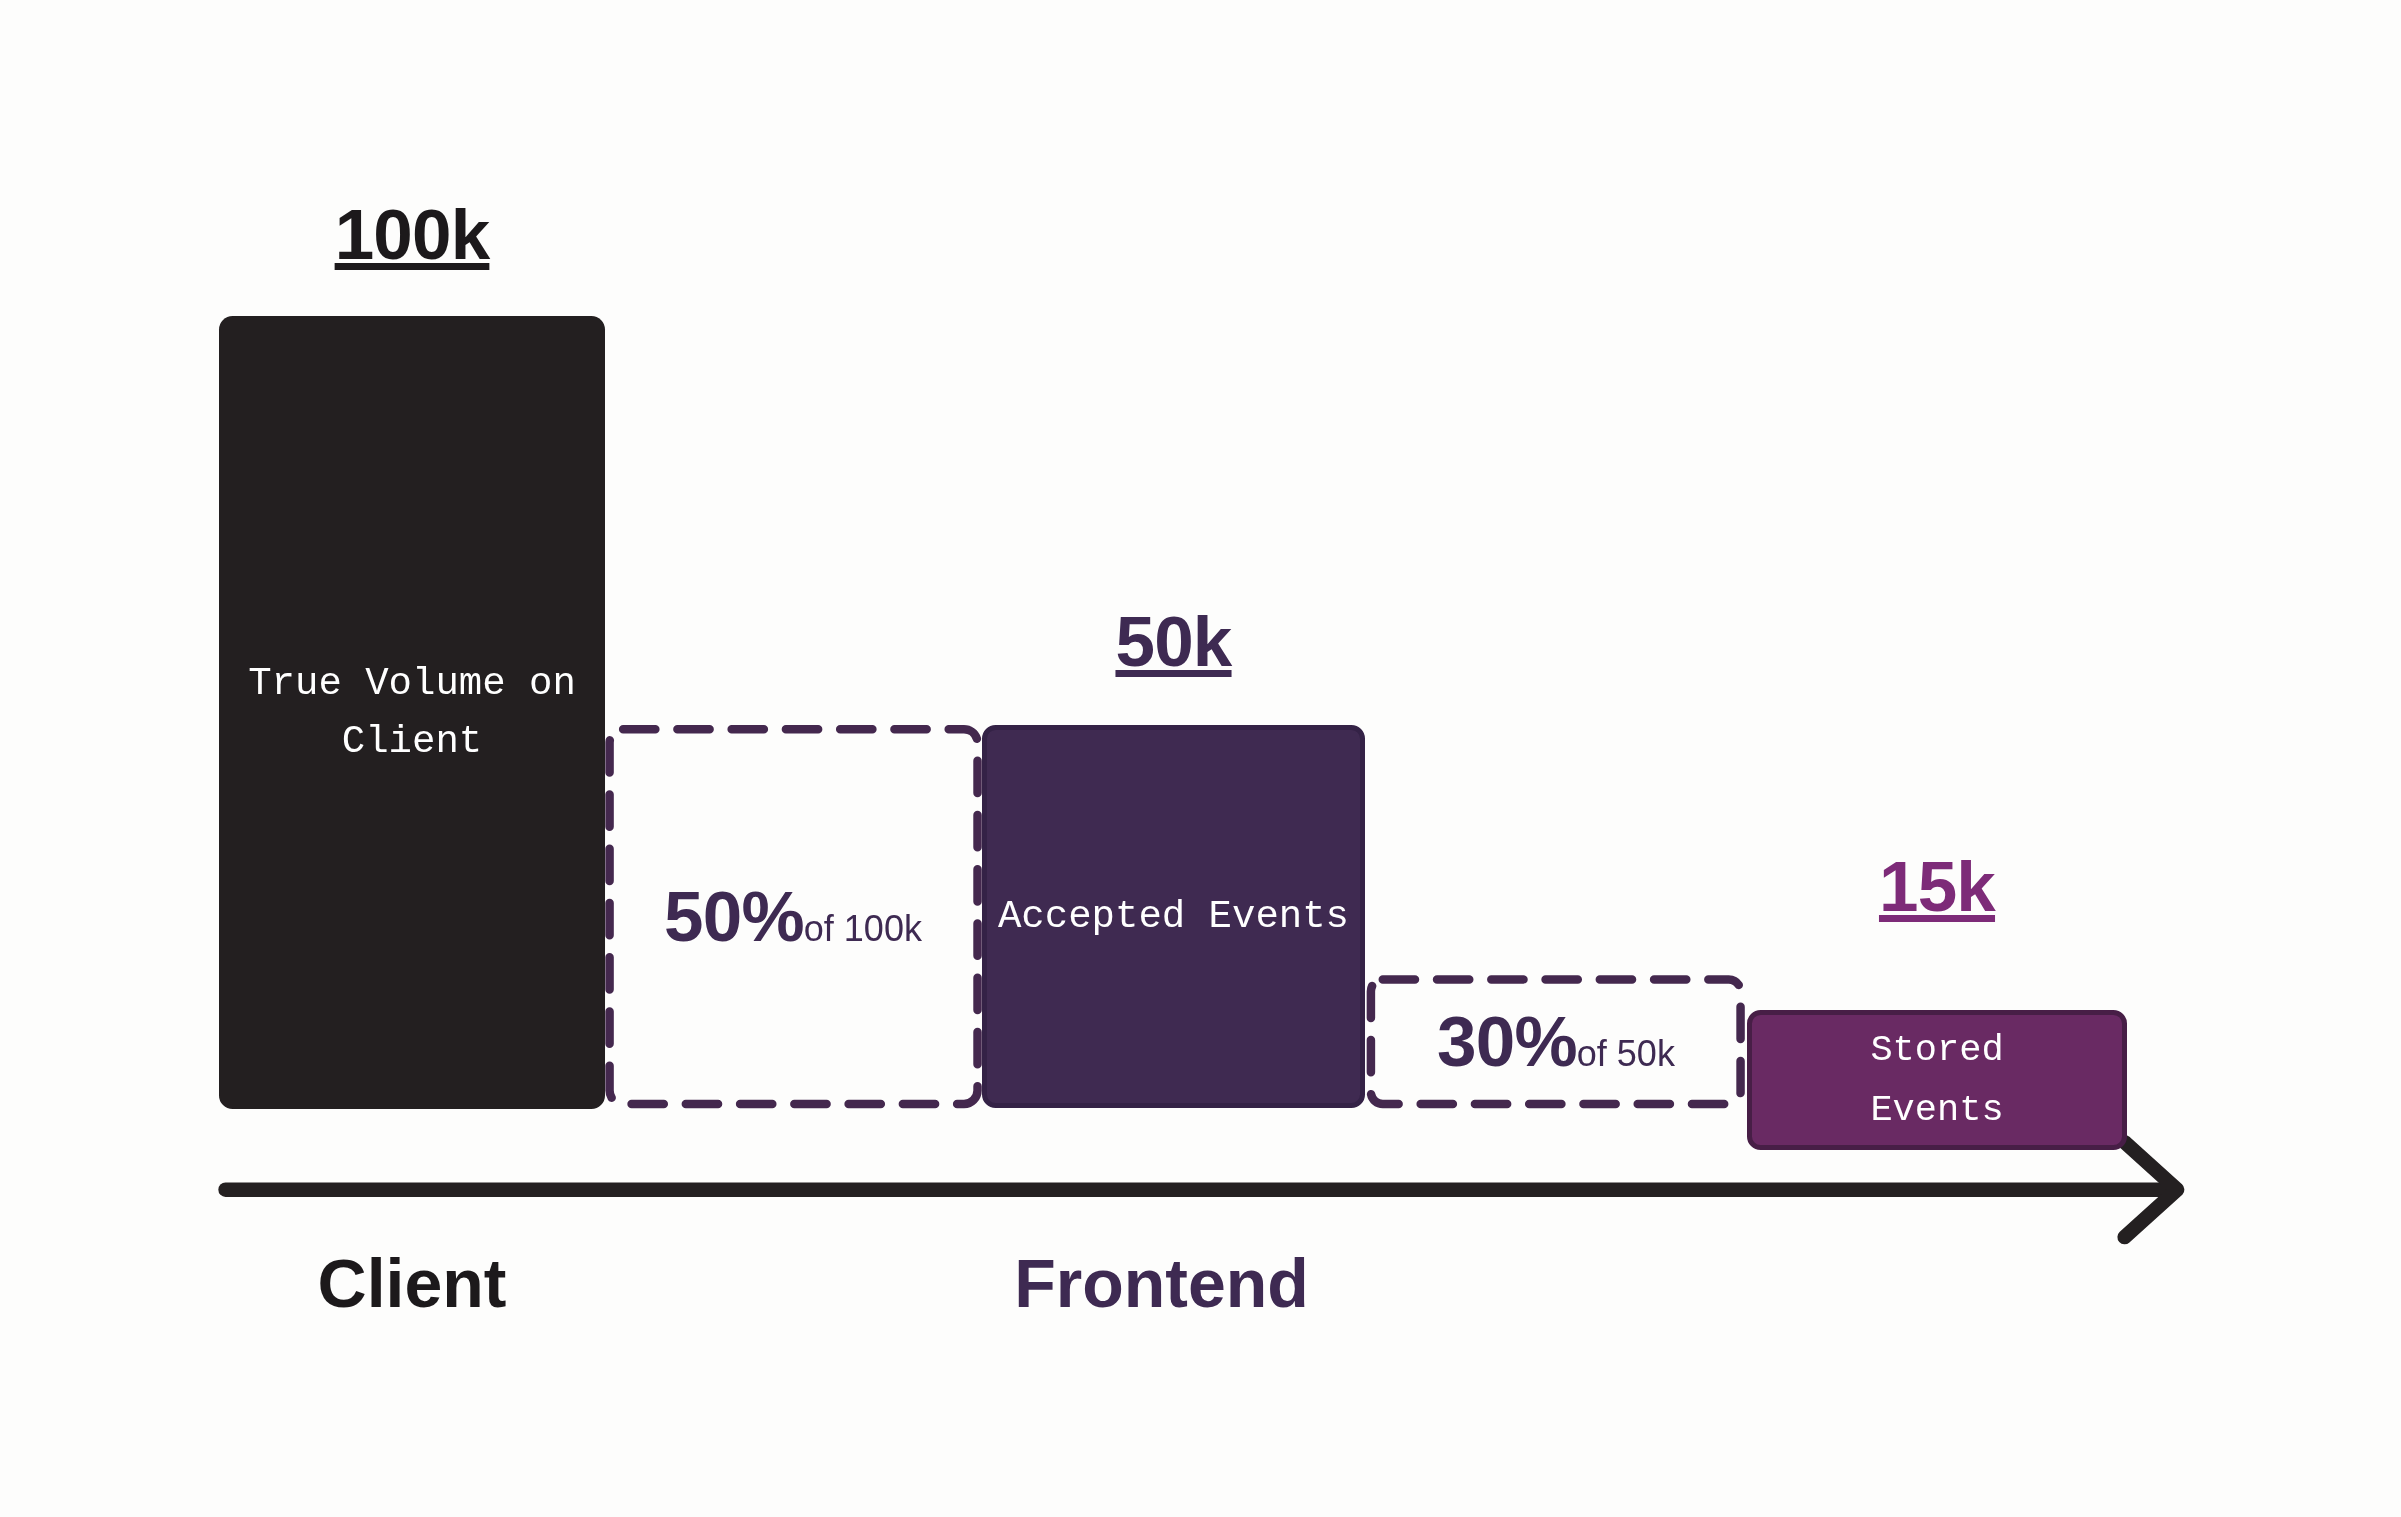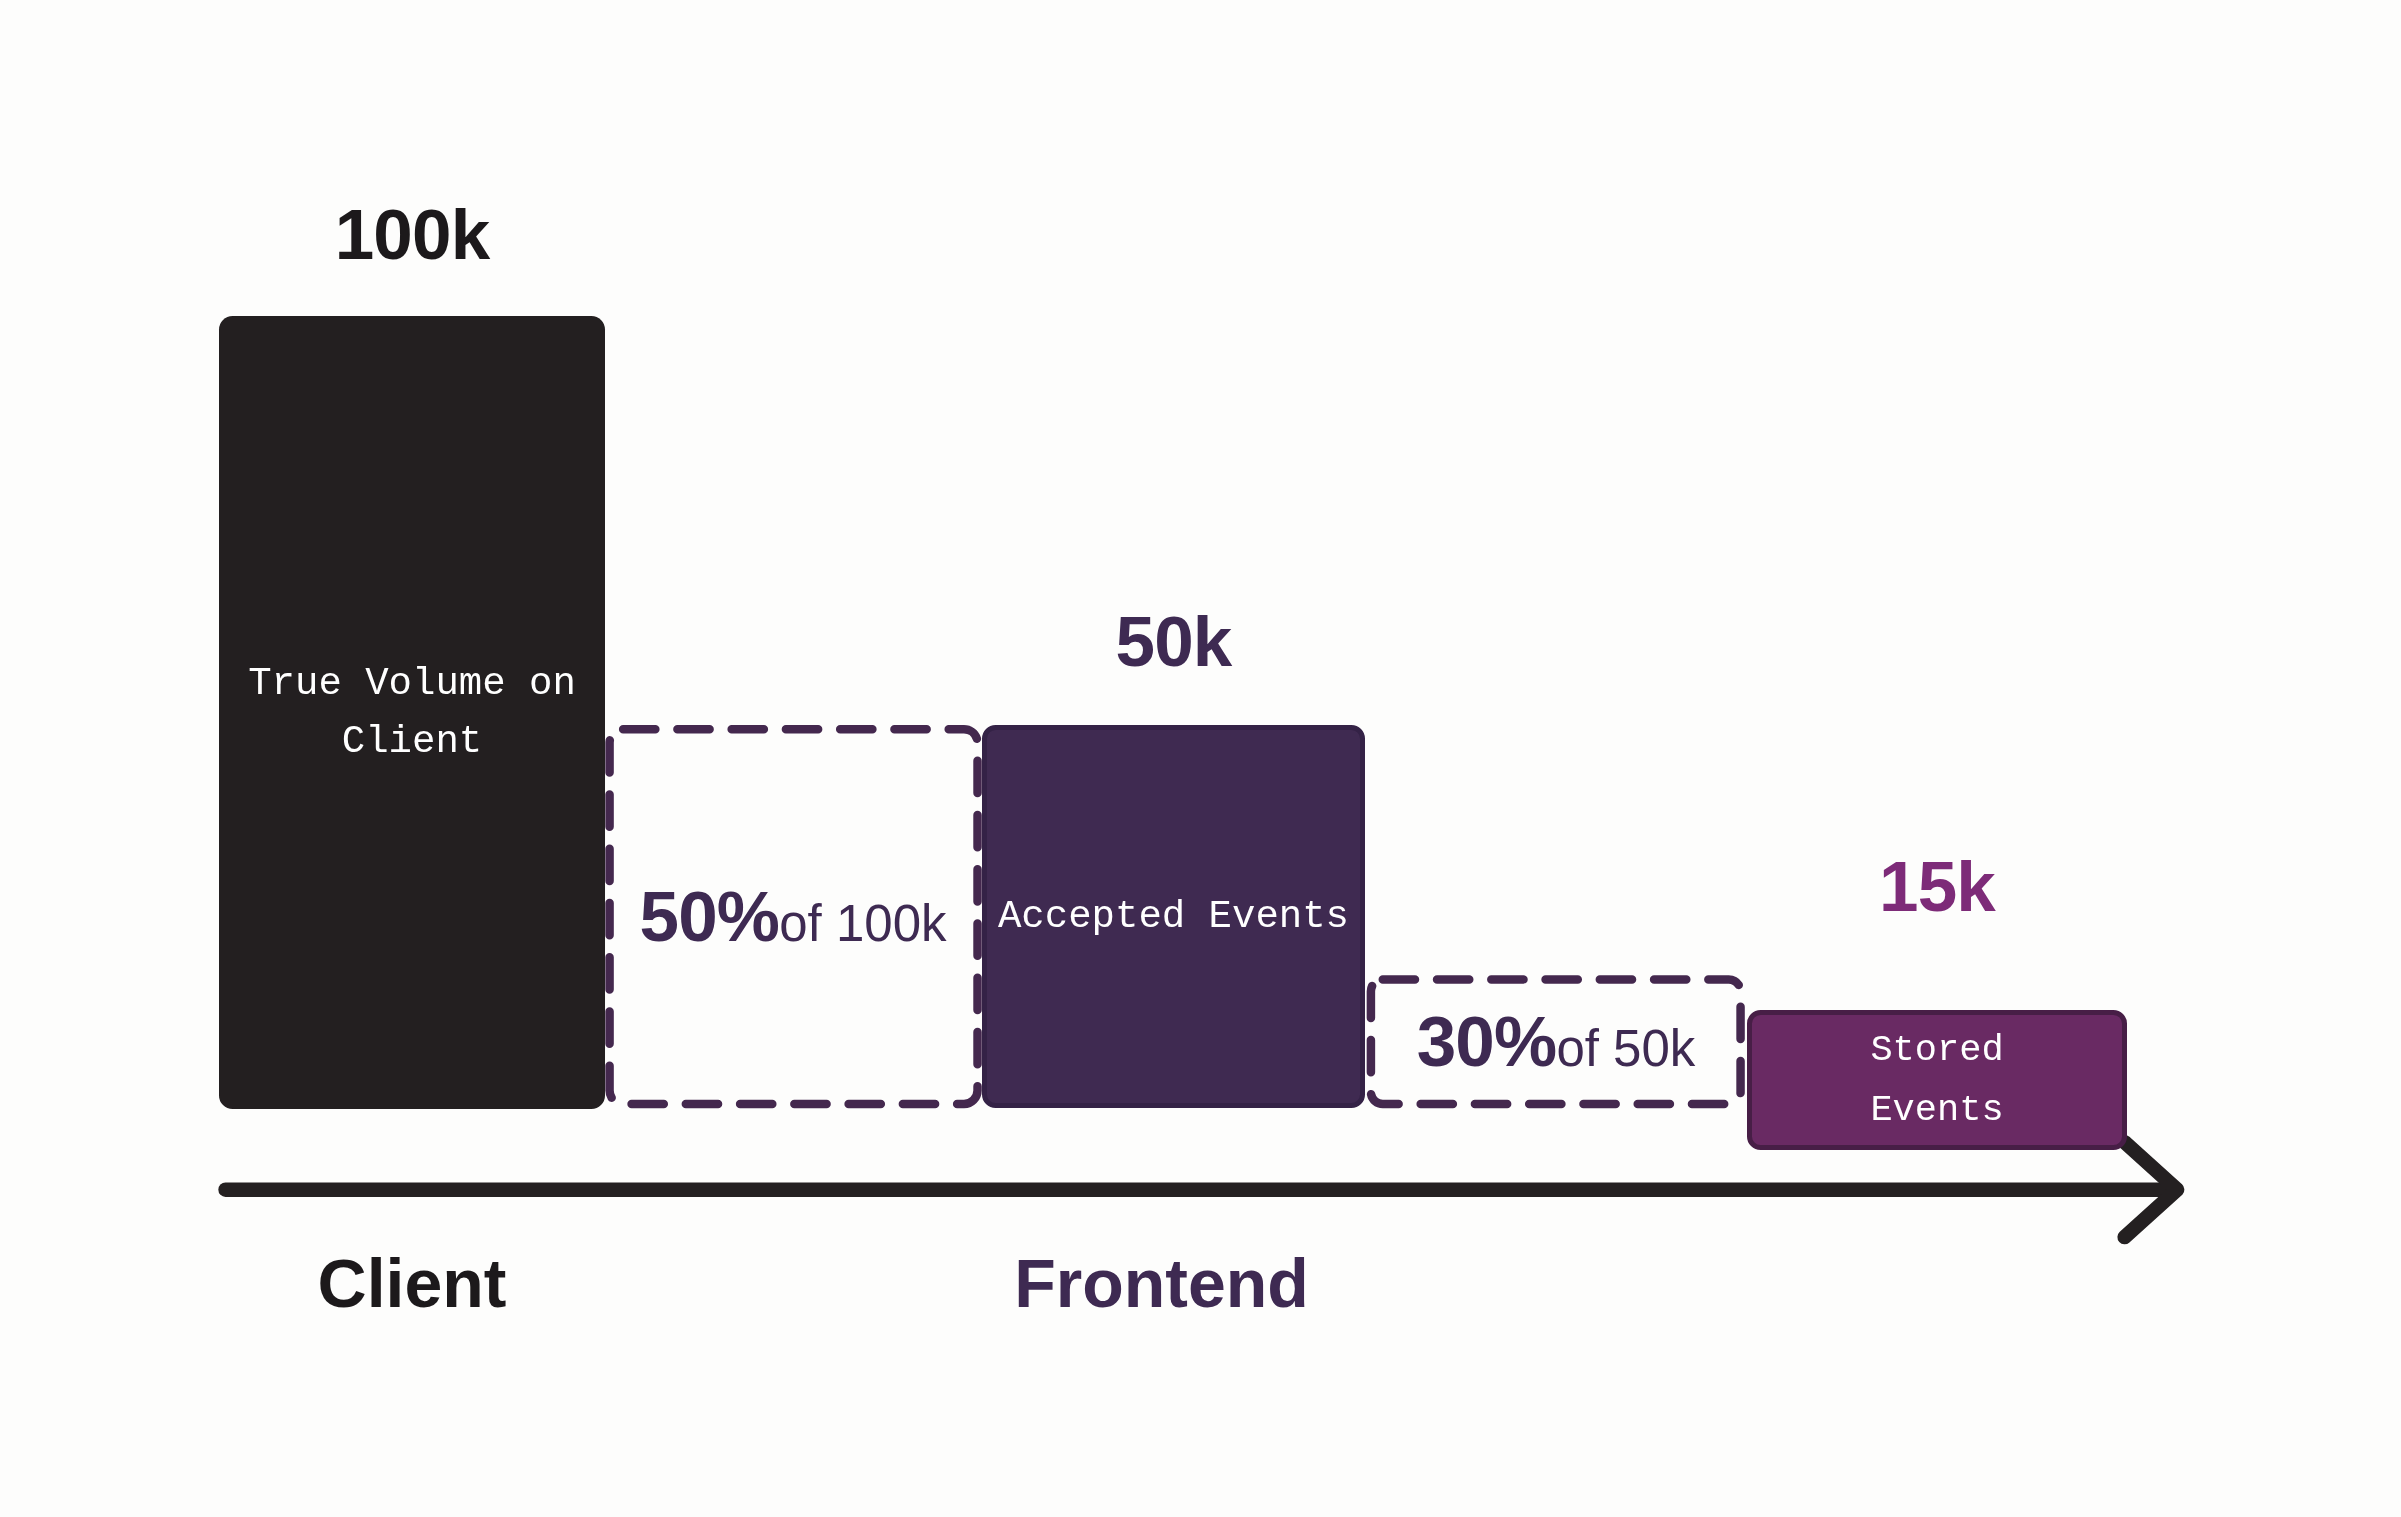--- a/index.html
+++ b/index.html
@@ -62,41 +62,42 @@
     font-size: 37px;
     text-align: center;
   }
   .value-label {
     position: absolute;
     text-align: center;
     font-size: 71px;
     font-weight: 600;
     line-height: 1;
     letter-spacing: -0.8px;
+    text-decoration: underline;
   }
   #value-client  { left: 219px;  width: 386px; top: 199px;  color: var(--label-client, #1c191b); }
   #value-frontend{ left: 982px; width: 383px; top: 606px;  color: var(--label-frontend, #3e2a52); }
   #value-backend { left: 1747px; width: 380px; top: 851px; color: var(--label-backend, #7d2b78); }
   .loss {
     position: absolute;
     display: flex;
     align-items: center;
     justify-content: center;
   }
   #loss-1 { left: 605px;  top: 725px;  width: 376px; height: 383px; }
   #loss-2 { left: 1367px; top: 975px; width: 378px; height: 133px; justify-content: center; }
   .loss-inner { display: flex; align-items: baseline; }
   .loss .pct {
     font-size: 71px;
     font-weight: 700;
     letter-spacing: -0.8px;
     color: var(--label-frontend, #3e2a52);
   }
   .loss .of {
-    font-size: 51px;
+    font-size: 36px;
     font-weight: 400;
     color: var(--label-frontend, #3e2a52);
   }
   .axis-label {
     position: absolute;
     top: 1249px;
     text-align: center;
     font-size: 68px;
     font-weight: 600;
     line-height: 1;

